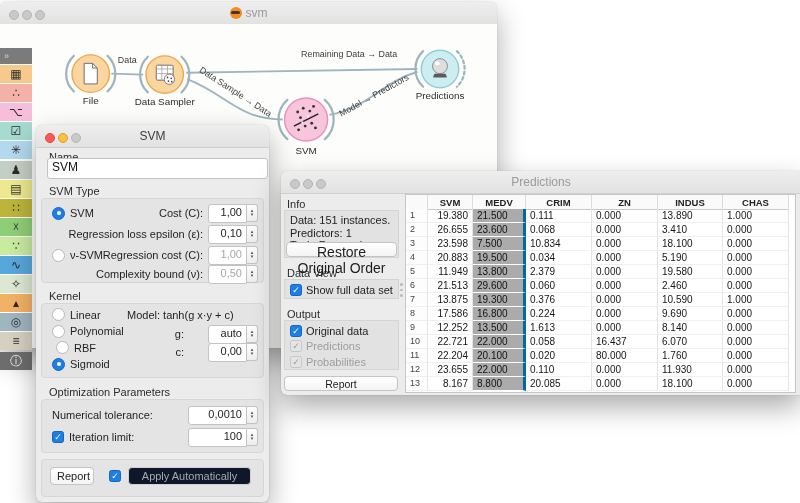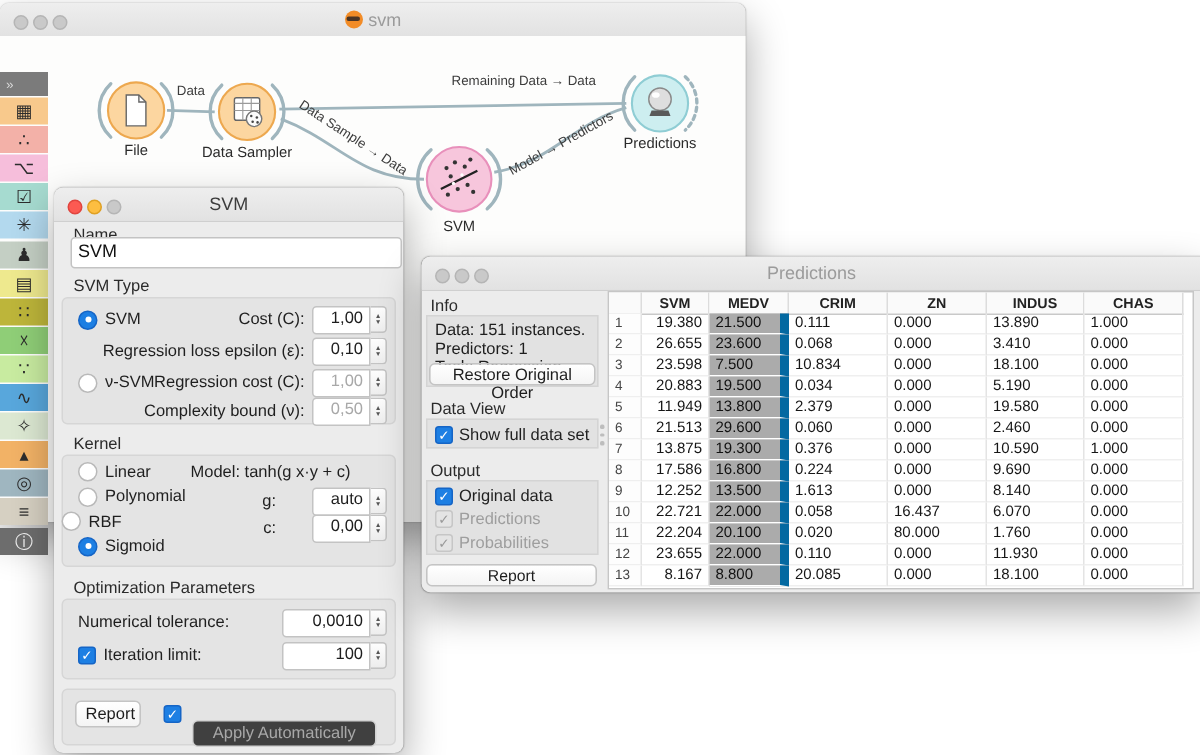--- a/index.html
+++ b/index.html
@@ -38,41 +38,41 @@
   .cb.on.dis{background:#e4e4e4;border-color:#c6c6c6;color:#9a9a9a;}
   .spin{position:absolute;display:flex;height:18px;}
   .spin .field{background:#fff;border:1px solid #c3c3c3;border-radius:3px 0 0 3px;height:16px;
     font-size:11px;color:#1d1d1d;text-align:right;padding:1px 4px 0 2px;box-sizing:content-box;}
   .spin.dis .field{color:#a8a8a8;}
   .spin .step{width:11px;height:18px;border:1px solid #c3c3c3;border-left:none;border-radius:0 3px 3px 0;
     background:linear-gradient(#fdfdfd,#ededed);display:flex;flex-direction:column;align-items:center;justify-content:center;box-sizing:border-box;}
   .spin .step span{font-size:4.5px;line-height:4.5px;color:#555;}
   .btn{background:linear-gradient(#ffffff,#f4f4f4);border:1px solid #c4c4c4;border-radius:4px;
     font-size:11px;color:#1d1d1d;text-align:center;box-sizing:border-box;}
-  .btn.dis{background:#404040;border-color:#d2d2d2;color:#a8a8a8;margin-top:13px;}
+  .btn.dis{background:#0f172a;border-color:#d2d2d2;color:#a8a8a8;}
   .hrow{position:absolute;display:flex;align-items:center;gap:5px;}
   
   #svm-dialog{left:36px;top:125px;width:233px;height:377px;background:#ececec;}
   #svm-name-input{position:absolute;left:11px;top:33px;width:211px;height:17px;background:#fff;
     border:1px solid #c3c3c3;border-radius:3px;font-size:12px;color:#111;padding:1px 4px;box-sizing:content-box;}
   
   #pred-win{left:281px;top:171px;width:520px;height:224px;background:#ececec;border-radius:6px 0 0 6px;}
   #pred-win .titlebar{border-radius:6px 0 0 0;}
   .sidebox{position:absolute;background:#e2e2e2;border:1px solid #d4d4d4;border-radius:0;box-sizing:border-box;}
   .info-line{font-size:11px;color:#1e1e1e;line-height:12.5px;}
   #pred-table{position:absolute;left:124px;top:23px;width:391px;height:199px;background:#fff;
     border:1px solid #c6c6c6;box-sizing:border-box;display:grid;
     grid-template-columns:22px 45px 53px 66px 66px 65px 66px;grid-auto-rows:14px;}
   #pred-table .hc{height:15px;font-size:9.5px;font-weight:bold;color:#222;text-align:center;line-height:15px;
     background:#fafafa;border-bottom:1px solid #c9c9c9;border-right:1px solid #dcdcdc;box-sizing:border-box;}
   #pred-table .c{font-size:10px;color:#161616;line-height:13px;padding:0 4px;border-right:1px solid #e4e4e4;
     border-bottom:1px solid #efefef;box-sizing:border-box;overflow:hidden;white-space:nowrap;}
   #pred-table .c.num{color:#454545;font-size:9px;background:#fdfdfd;}
   #pred-table .c.svm{text-align:right;}
-  #pred-table .c.medv{background:#ababab;border-bottom:1px solid #fff;border-right:6px solid #0369a1;color:#111;}
+  #pred-table .c.medv{background:#ababab;border-bottom:1px solid #fff;border-right:3px solid #0369a1;color:#111;}
   #splitter-dots{position:absolute;left:119px;top:112px;width:3px;height:14px;display:flex;flex-direction:column;gap:3px;align-items:center;}
   #splitter-dots i{width:2.5px;height:2.5px;border-radius:50%;background:#bdbdbd;}
 </style>
 </head>
 <body>
 
 <div class="window" id="canvas-win">
   <div class="titlebar">
     <span class="tl" style="left:9px"></span>
     <span class="tl" style="left:22px"></span>
@@ -266,21 +266,21 @@
   <div class="gbox" style="left:5px;top:178px;width:223px;height:75px"></div>
   <div id="kernel-radios">
       <div class="hrow" style="left: 16px; top: 182px; height: 15px;">
         <span class="radio"></span>
         <span class="lbl">Linear</span>
       </div>
       <div class="hrow" style="left: 16px; top: 198.5px; height: 15px;">
         <span class="radio"></span>
         <span class="lbl">Polynomial</span>
       </div>
-      <div class="hrow" style="left: 5px; top: 215px; height: 15px;">
+      <div class="hrow" style="left: 20px; top: 215px; height: 15px;">
         <span class="radio"></span>
         <span class="lbl">RBF</span>
       </div>
       <div class="hrow" style="left: 16px; top: 231.5px; height: 15px;">
         <span class="radio sel"></span>
         <span class="lbl">Sigmoid</span>
       </div>
     </div>
   <div class="lbl" style="position:absolute;left:91px;top:184px">Model: tanh(g x·y + c)</div>
   <div class="lbl" style="position:absolute;right:85px;top:203px">g:</div>
@@ -335,21 +335,21 @@
     <span class="tl" style="left:35px"></span>
     <div class="title">Predictions</div>
   </div>
 
   <div class="grouplabel" style="left:6px;top:27px">Info</div>
   <div class="sidebox" style="left:3px;top:39px;width:115px;height:48px;padding:3px 5px" id="info-box">
       <div class="info-line">Data: 151 instances.</div>
       <div class="info-line">Predictors: 1</div>
       <div class="info-line">Task: Regression</div>
     </div>
-  <button class="btn" style="position:absolute;left:5px;top:71px;width:111px;height:15px;font-size:11px;z-index:2">Restore Original Order</button>
+  <button class="btn" style="position:absolute;left:5px;top:71px;width:111px;height:15px;font-size:14px;z-index:2">Restore Original Order</button>
 
   <div class="grouplabel" style="left:6px;top:96px">Data View</div>
   <div class="sidebox" style="left:3px;top:108px;width:115px;height:20px"></div>
   <div class="hrow" style="left:9px;top:112px;height:13px;gap:4px">
     <span class="cb on">✓</span>
     <span class="lbl">Show full data set</span>
   </div>
 
   <div class="grouplabel" style="left:6px;top:137px">Output</div>
   <div class="sidebox" style="left:3px;top:149px;width:115px;height:50px"></div>

